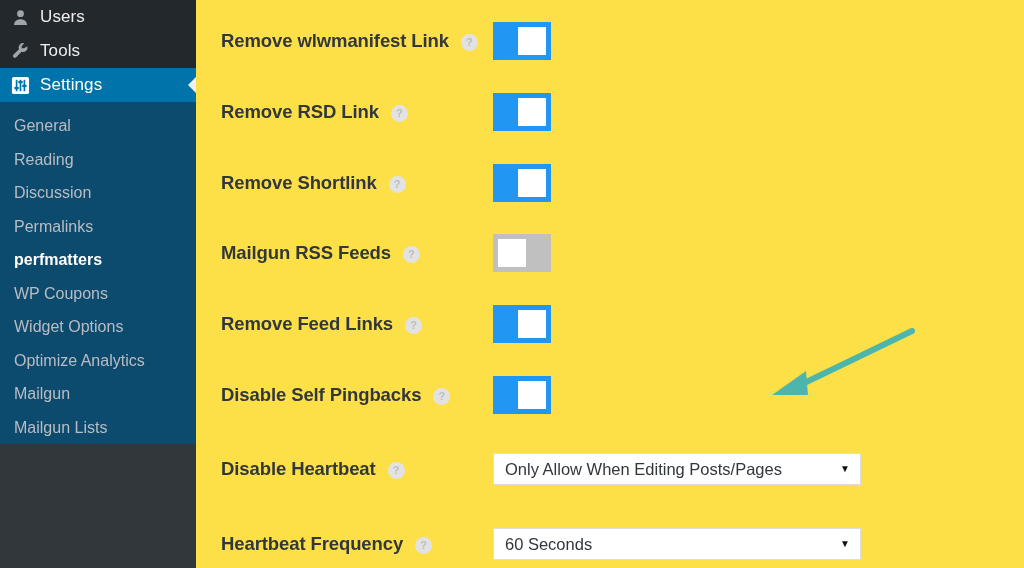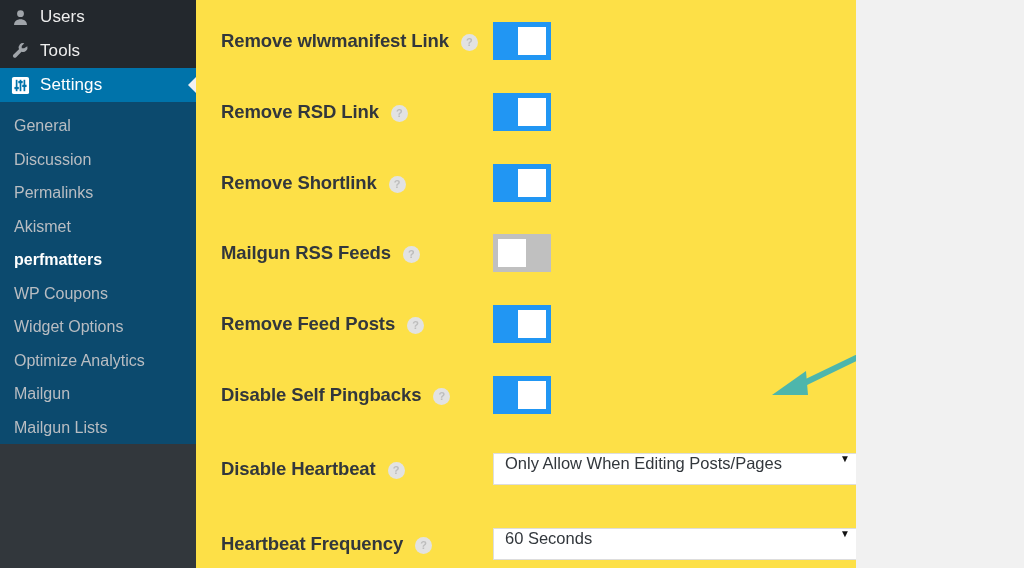--- a/index.html
+++ b/index.html
@@ -9,21 +9,21 @@
   body {
     width: 1024px;
     height: 568px;
     overflow: hidden;
     background: #f1f1f1;
     font-family: "Liberation Sans", sans-serif;
     -webkit-font-smoothing: antialiased;
   }
   #app {
     position: relative;
-    width: 856px;
+    width: 1024px;
     height: 568px;
     display: flex;
     border-radius: 32px;
   }
 
   
   #sidebar {
     position: relative;
     width: 196px;
     height: 568px;
@@ -177,20 +177,21 @@
   
   .select-box {
     position: absolute;
     left: 297px;
     width: 368px;
     height: 32px;
     box-sizing: border-box;
     background: #ffffff;
     border: 1px solid #dddddd;
     display: flex;
+    align-items: center;
     padding: 0 10px 0 11px;
     justify-content: space-between;
   }
   .select-box .sel-value {
     font-size: 16.5px;
     color: #32373c;
     white-space: nowrap;
     overflow: hidden;
   }
   .select-box .caret {
@@ -254,23 +255,23 @@
           </svg>
         </span>
         <span class="mi-label">Settings</span>
         <span class="notch"></span>
       </div>
 
     </div>
 
     <div class="submenu">
       <a class="submenu-item">General</a>
+      <a class="submenu-item">Reading</a>
       <a class="submenu-item">Discussion</a>
       <a class="submenu-item">Permalinks</a>
-      <a class="submenu-item">Akismet</a>
       <a class="submenu-item active">perfmatters</a>
       <a class="submenu-item">WP Coupons</a>
       <a class="submenu-item">Widget Options</a>
       <a class="submenu-item">Optimize Analytics</a>
       <a class="submenu-item">Mailgun</a>
       <a class="submenu-item">Mailgun Lists</a>
     </div>
 
   </nav>
 
@@ -312,21 +313,21 @@
           <span class="label-text">Mailgun RSS Feeds</span>
           <span class="help-icon">?</span>
         </div>
         <div class="toggle off">
           <span class="knob"></span>
         </div>
       </div>
 
       <div class="setting-row" style="top:303px">
         <div class="row-label">
-          <span class="label-text">Remove Feed Posts</span>
+          <span class="label-text">Remove Feed Links</span>
           <span class="help-icon">?</span>
         </div>
         <div class="toggle">
           <span class="knob"></span>
         </div>
       </div>
 
       <div class="setting-row" style="top:374px">
         <div class="row-label">
           <span class="label-text">Disable Self Pingbacks</span>

